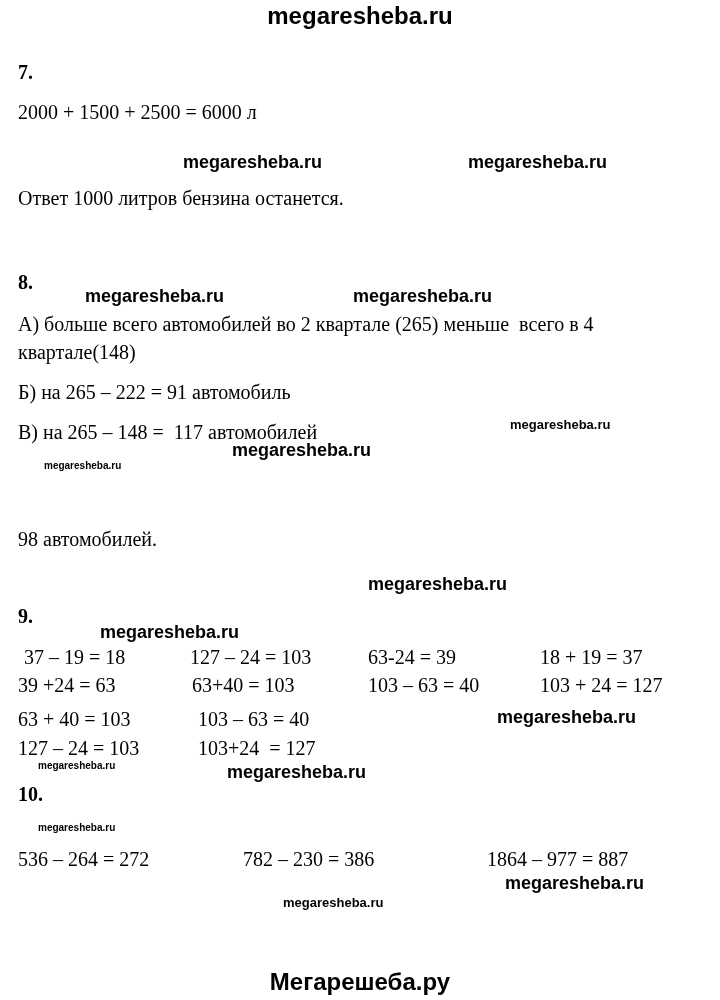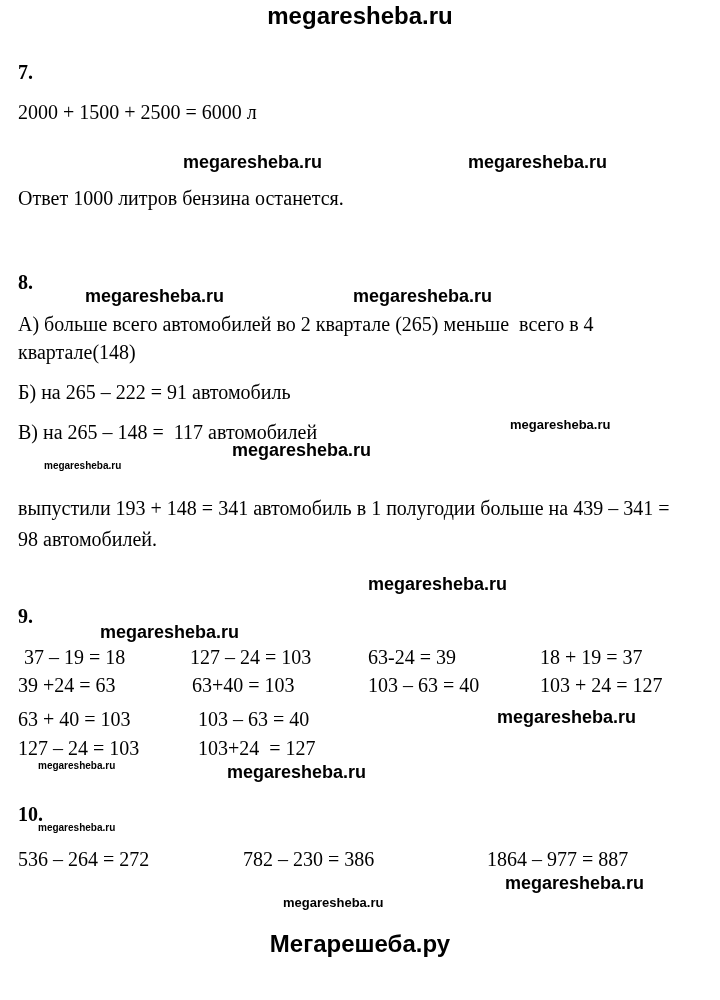--- a/index.html
+++ b/index.html
@@ -62,21 +62,20 @@
   <div class="t num" style="left:18px;top:270px">8.</div>
   <div class="wm wm-b" style="left:85px;top:286px">megaresheba.ru</div>
   <div class="wm wm-b" style="left:353px;top:286px">megaresheba.ru</div>
   <div class="t" style="left:18px;top:312px">А) больше всего автомобилей во 2 квартале (265) меньше  всего в 4</div>
   <div class="t" style="left:18px;top:340px">квартале(148)</div>
   <div class="t" style="left:18px;top:380px">Б) на 265 – 222 = 91 автомобиль</div>
   <div class="t" style="left:18px;top:420px">В) на 265 – 148 =  117 автомобилей</div>
   <div class="wm wm-s" style="left:510px;top:417px">megaresheba.ru</div>
   <div class="wm wm-b" style="left:232px;top:440px">megaresheba.ru</div>
   <div class="wm wm-xs" style="left:44px;top:460px">megaresheba.ru</div>
-  <div class="t" style="left:18px;top:496px">выпустили 193 + 148 = 341 автомобиль в 1 полугодии больше на 439 – 341 =</div>
   <div class="t" style="left:18px;top:527px">98 автомобилей.</div>
 
   <div class="wm wm-b" style="left:368px;top:574px">megaresheba.ru</div>
   <div class="t num" style="left:18px;top:604px">9.</div>
   <div class="wm wm-b" style="left:100px;top:622px">megaresheba.ru</div>
 
   <div class="t" style="left:24px;top:645px">37 – 19 = 18</div>
   <div class="t" style="left:190px;top:645px">127 – 24 = 103</div>
   <div class="t" style="left:368px;top:645px">63-24 = 39</div>
   <div class="t" style="left:540px;top:645px">18 + 19 = 37</div>
@@ -89,25 +88,25 @@
   <div class="t" style="left:18px;top:707px">63 + 40 = 103</div>
   <div class="t" style="left:198px;top:707px">103 – 63 = 40</div>
   <div class="wm wm-b" style="left:497px;top:707px">megaresheba.ru</div>
 
   <div class="t" style="left:18px;top:736px">127 – 24 = 103</div>
   <div class="t" style="left:198px;top:736px">103+24  = 127</div>
 
   <div class="wm wm-xs" style="left:38px;top:760px">megaresheba.ru</div>
   <div class="wm wm-b" style="left:227px;top:762px">megaresheba.ru</div>
 
-  <div class="t num" style="left:18px;top:802px">10.</div>
+  <div class="t num" style="left:18px;top:782px">10.</div>
   <div class="wm wm-xs" style="left:38px;top:822px">megaresheba.ru</div>
 
   <div class="t" style="left:18px;top:847px">536 – 264 = 272</div>
   <div class="t" style="left:243px;top:847px">782 – 230 = 386</div>
   <div class="t" style="left:487px;top:847px">1864 – 977 = 887</div>
 
   <div class="wm wm-b" style="left:505px;top:873px">megaresheba.ru</div>
   <div class="wm wm-s" style="left:283px;top:895px">megaresheba.ru</div>
 
-  <div class="hdr" style="top:930px">Мегарешеба.ру</div>
+  <div class="hdr" style="top:968px">Мегарешеба.ру</div>
 
 </div>
 
 </body></html>

